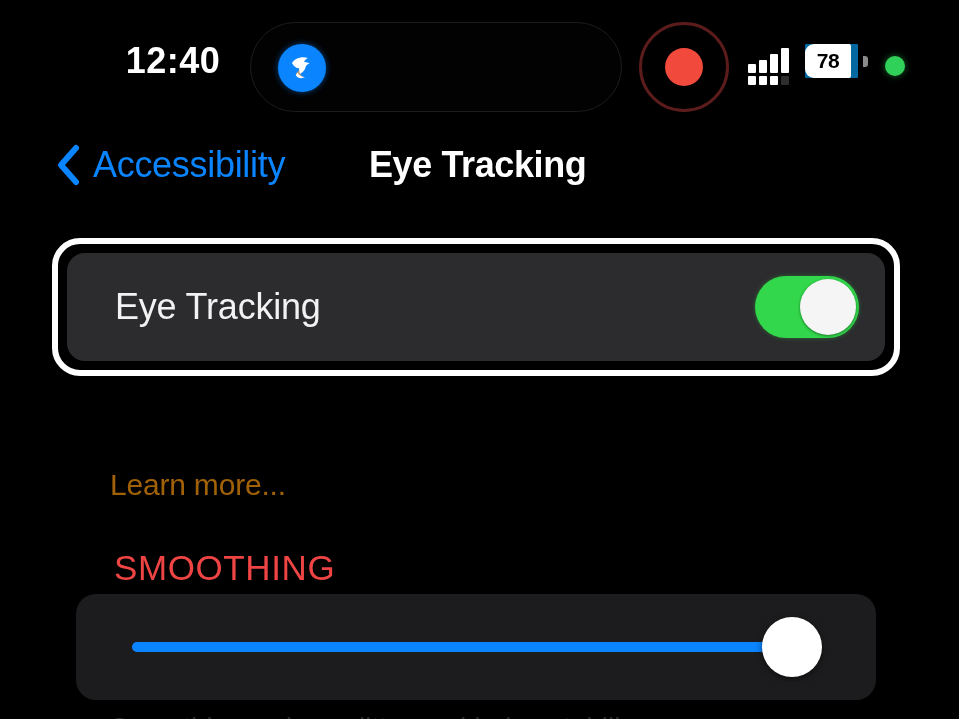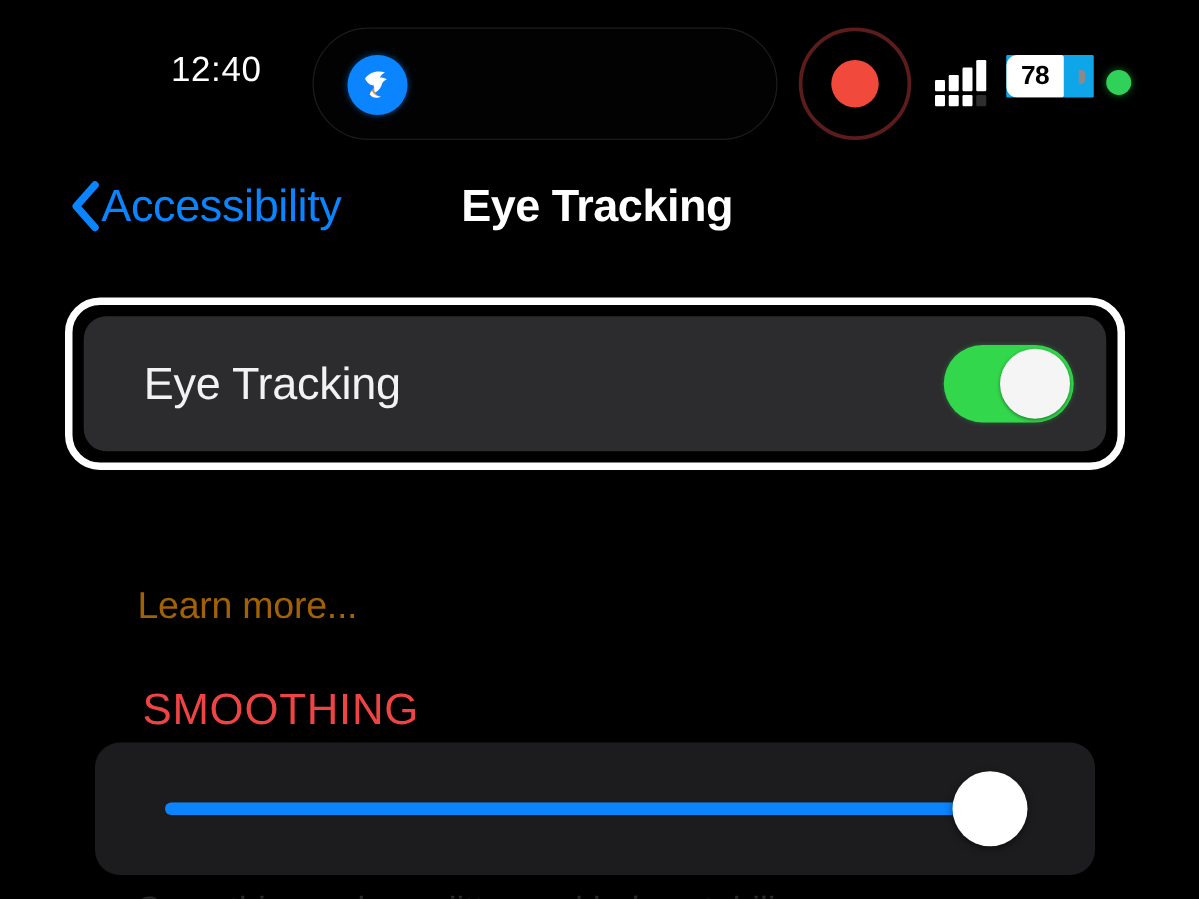--- a/index.html
+++ b/index.html
@@ -19,21 +19,21 @@
 
   
   #status-bar {
     position:absolute; left:0; top:0;
     width:892px; height:130px;
   }
   #clock {
     position:absolute; left:78px; top:40px;
     width:130px; text-align:center;
     color:#ffffff;
-    font-size:28px; font-weight:normal;
+    font-size:36px; font-weight:bold;
     letter-spacing:0.5px;
   }
   #dynamic-island {
     position:absolute; left:220px; top:22px;
     width:372px; height:90px;
     background:#020202;
     border:1.5px solid #1c1c1e;
     border-radius:45px;
   }
   #live-activity-icon {
@@ -65,22 +65,22 @@
   .sig-col { position:absolute; bottom:0; width:8px; }
   .sig-seg { width:8px; background:#ffffff; border-radius:1px; margin-bottom:3px; }
   .sig-seg.dim { background:#2e2e2e; }
 
   #battery {
     position:absolute; left:775px; top:44px;
     width:62px; height:34px;
   }
   #battery-body {
     position:absolute; left:0; top:0;
-    width:70px; height:34px;
-    background:#0ea5e9;
+    width:53px; height:34px;
+    background:#0369a1;
     border-radius:1px;
     overflow:hidden;
   }
   #battery-fill {
     position:absolute; left:0; top:0;
     width:46px; height:34px;
     background:#ffffff;
     border-radius:9px 2px 2px 9px;
   }
   #battery-level {
@@ -106,21 +106,21 @@
   }
 
   
   #nav-bar {
     position:absolute; left:0; top:135px;
     width:892px; height:72px;
   }
   #back-button {
     position:absolute; left:25px; top:0;
     height:60px;
-    display:flex; align-items:center; 
+    display:flex; align-items:center; gap:12px;
     cursor:pointer;
   }
   #back-chevron { display:block; }
   #back-label {
     color:#0a84ff;
     font-size:36px;
     letter-spacing:-0.3px;
   }
   #nav-title {
     position:absolute; left:339px; top:0;

